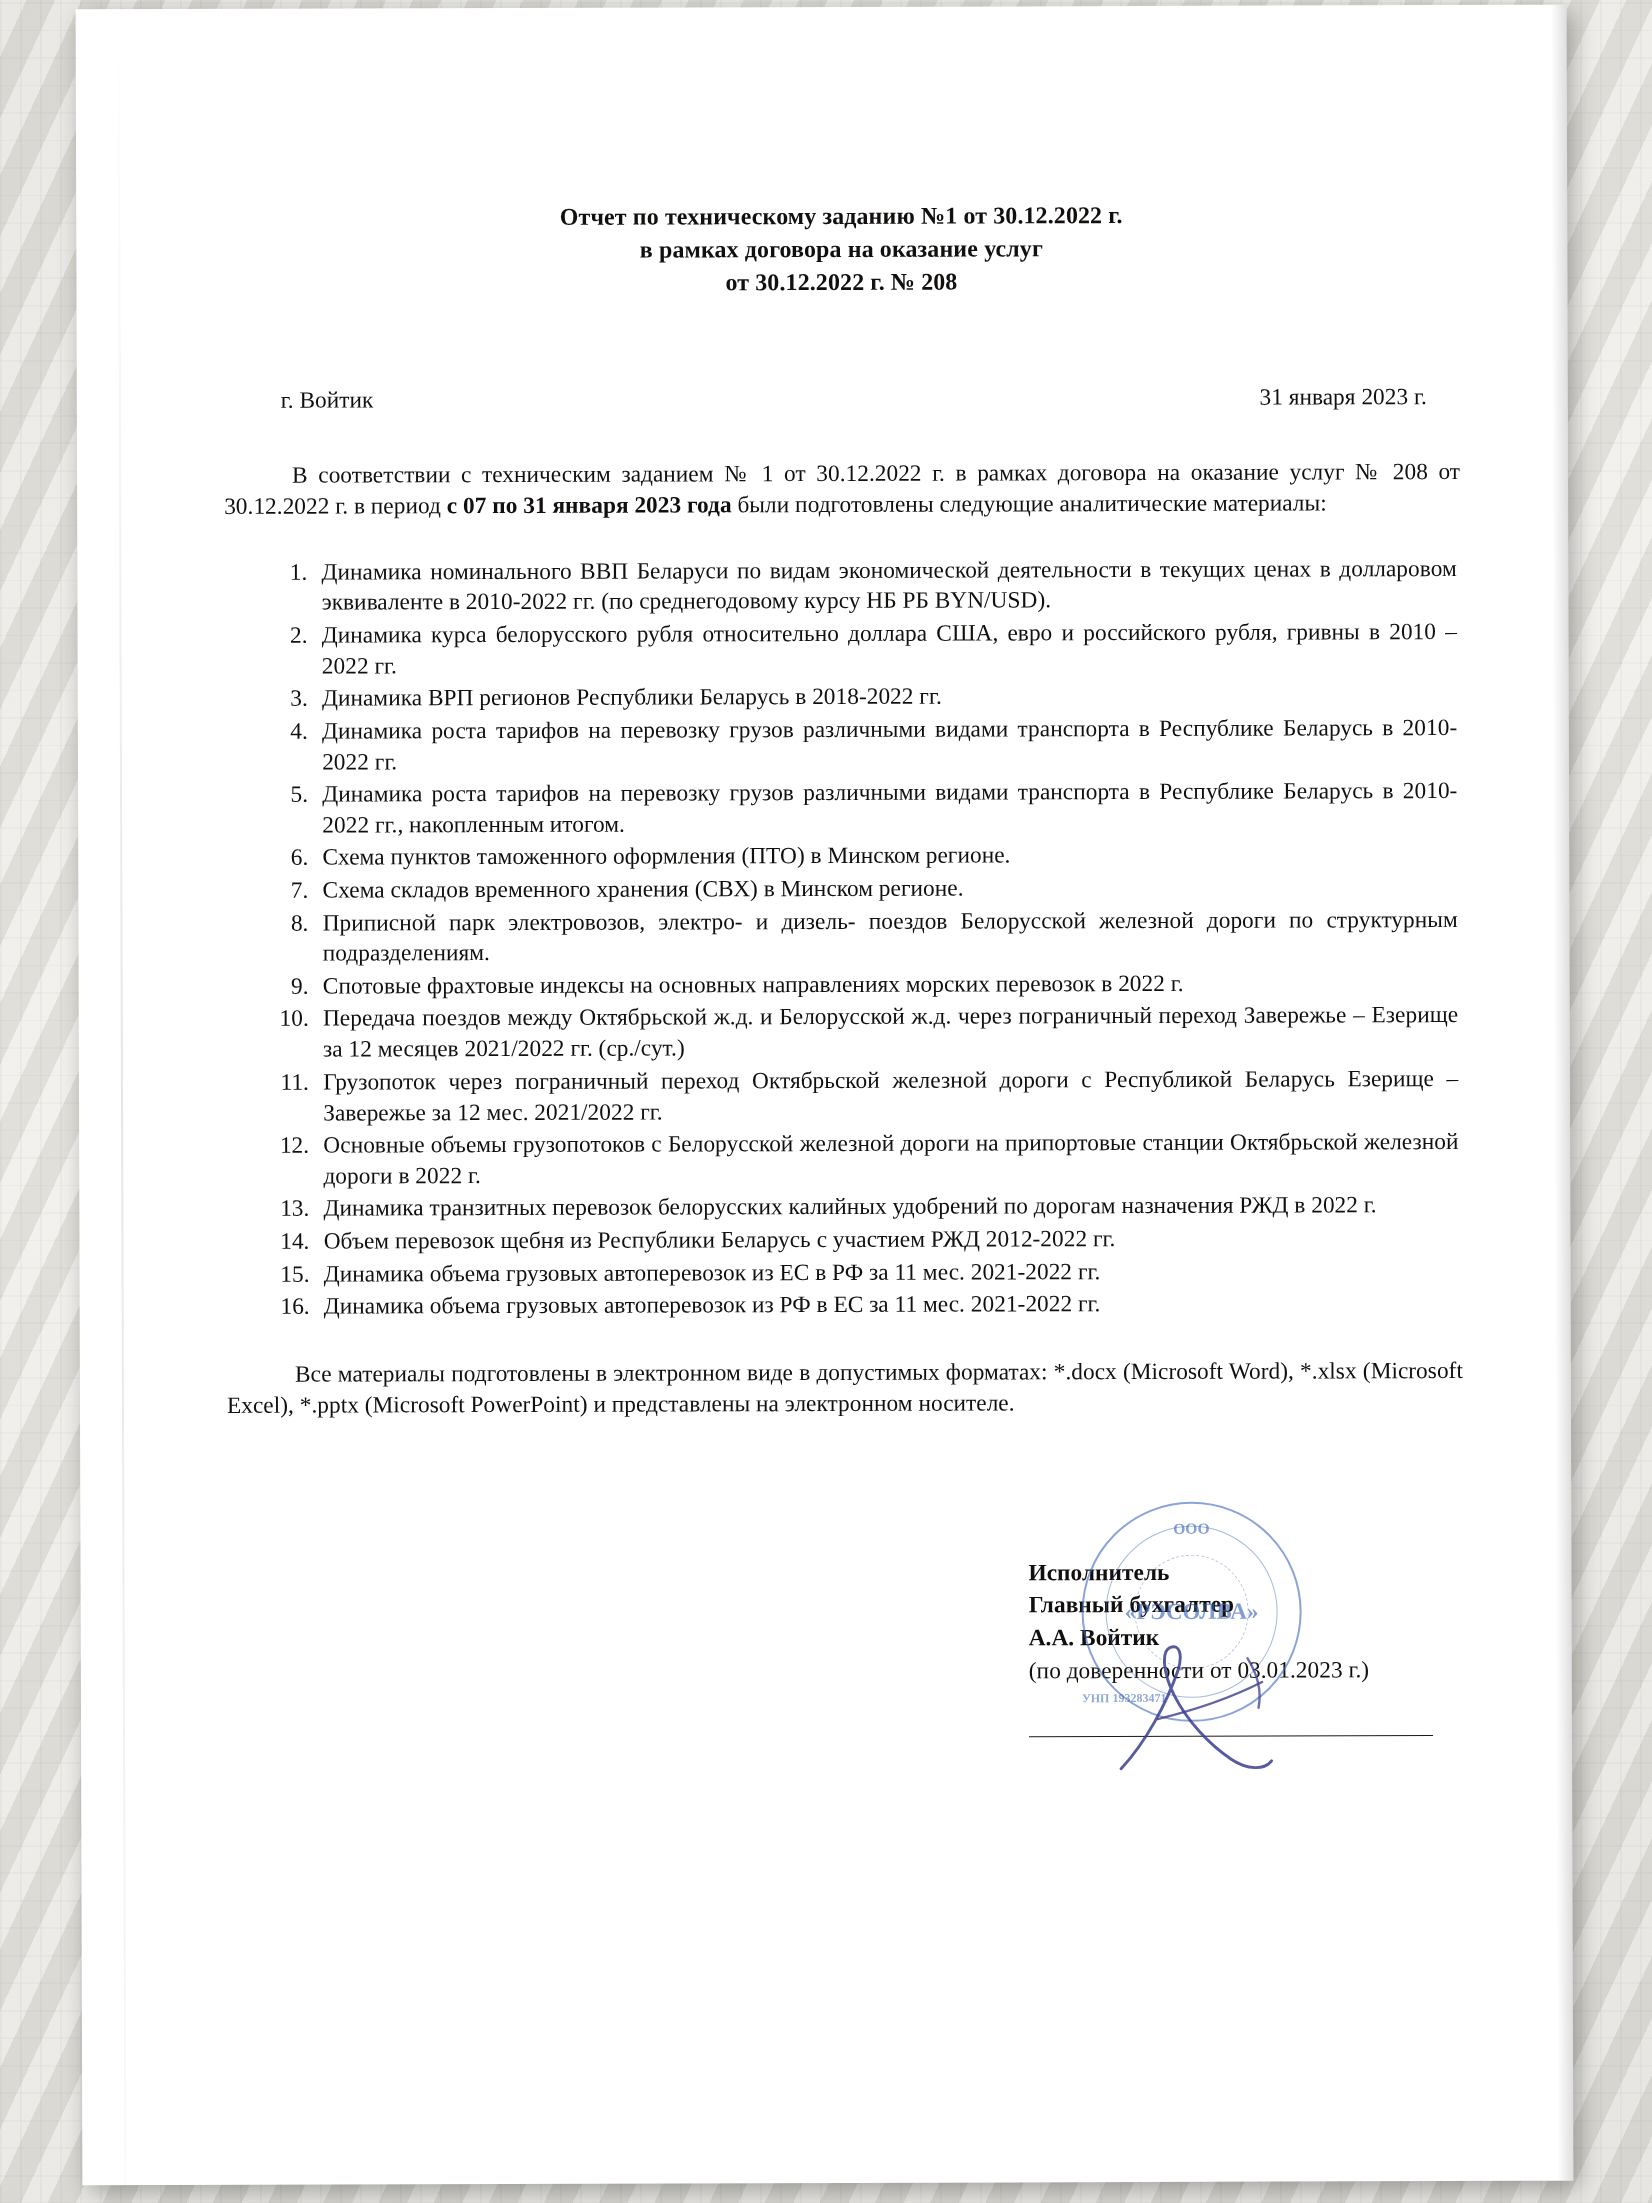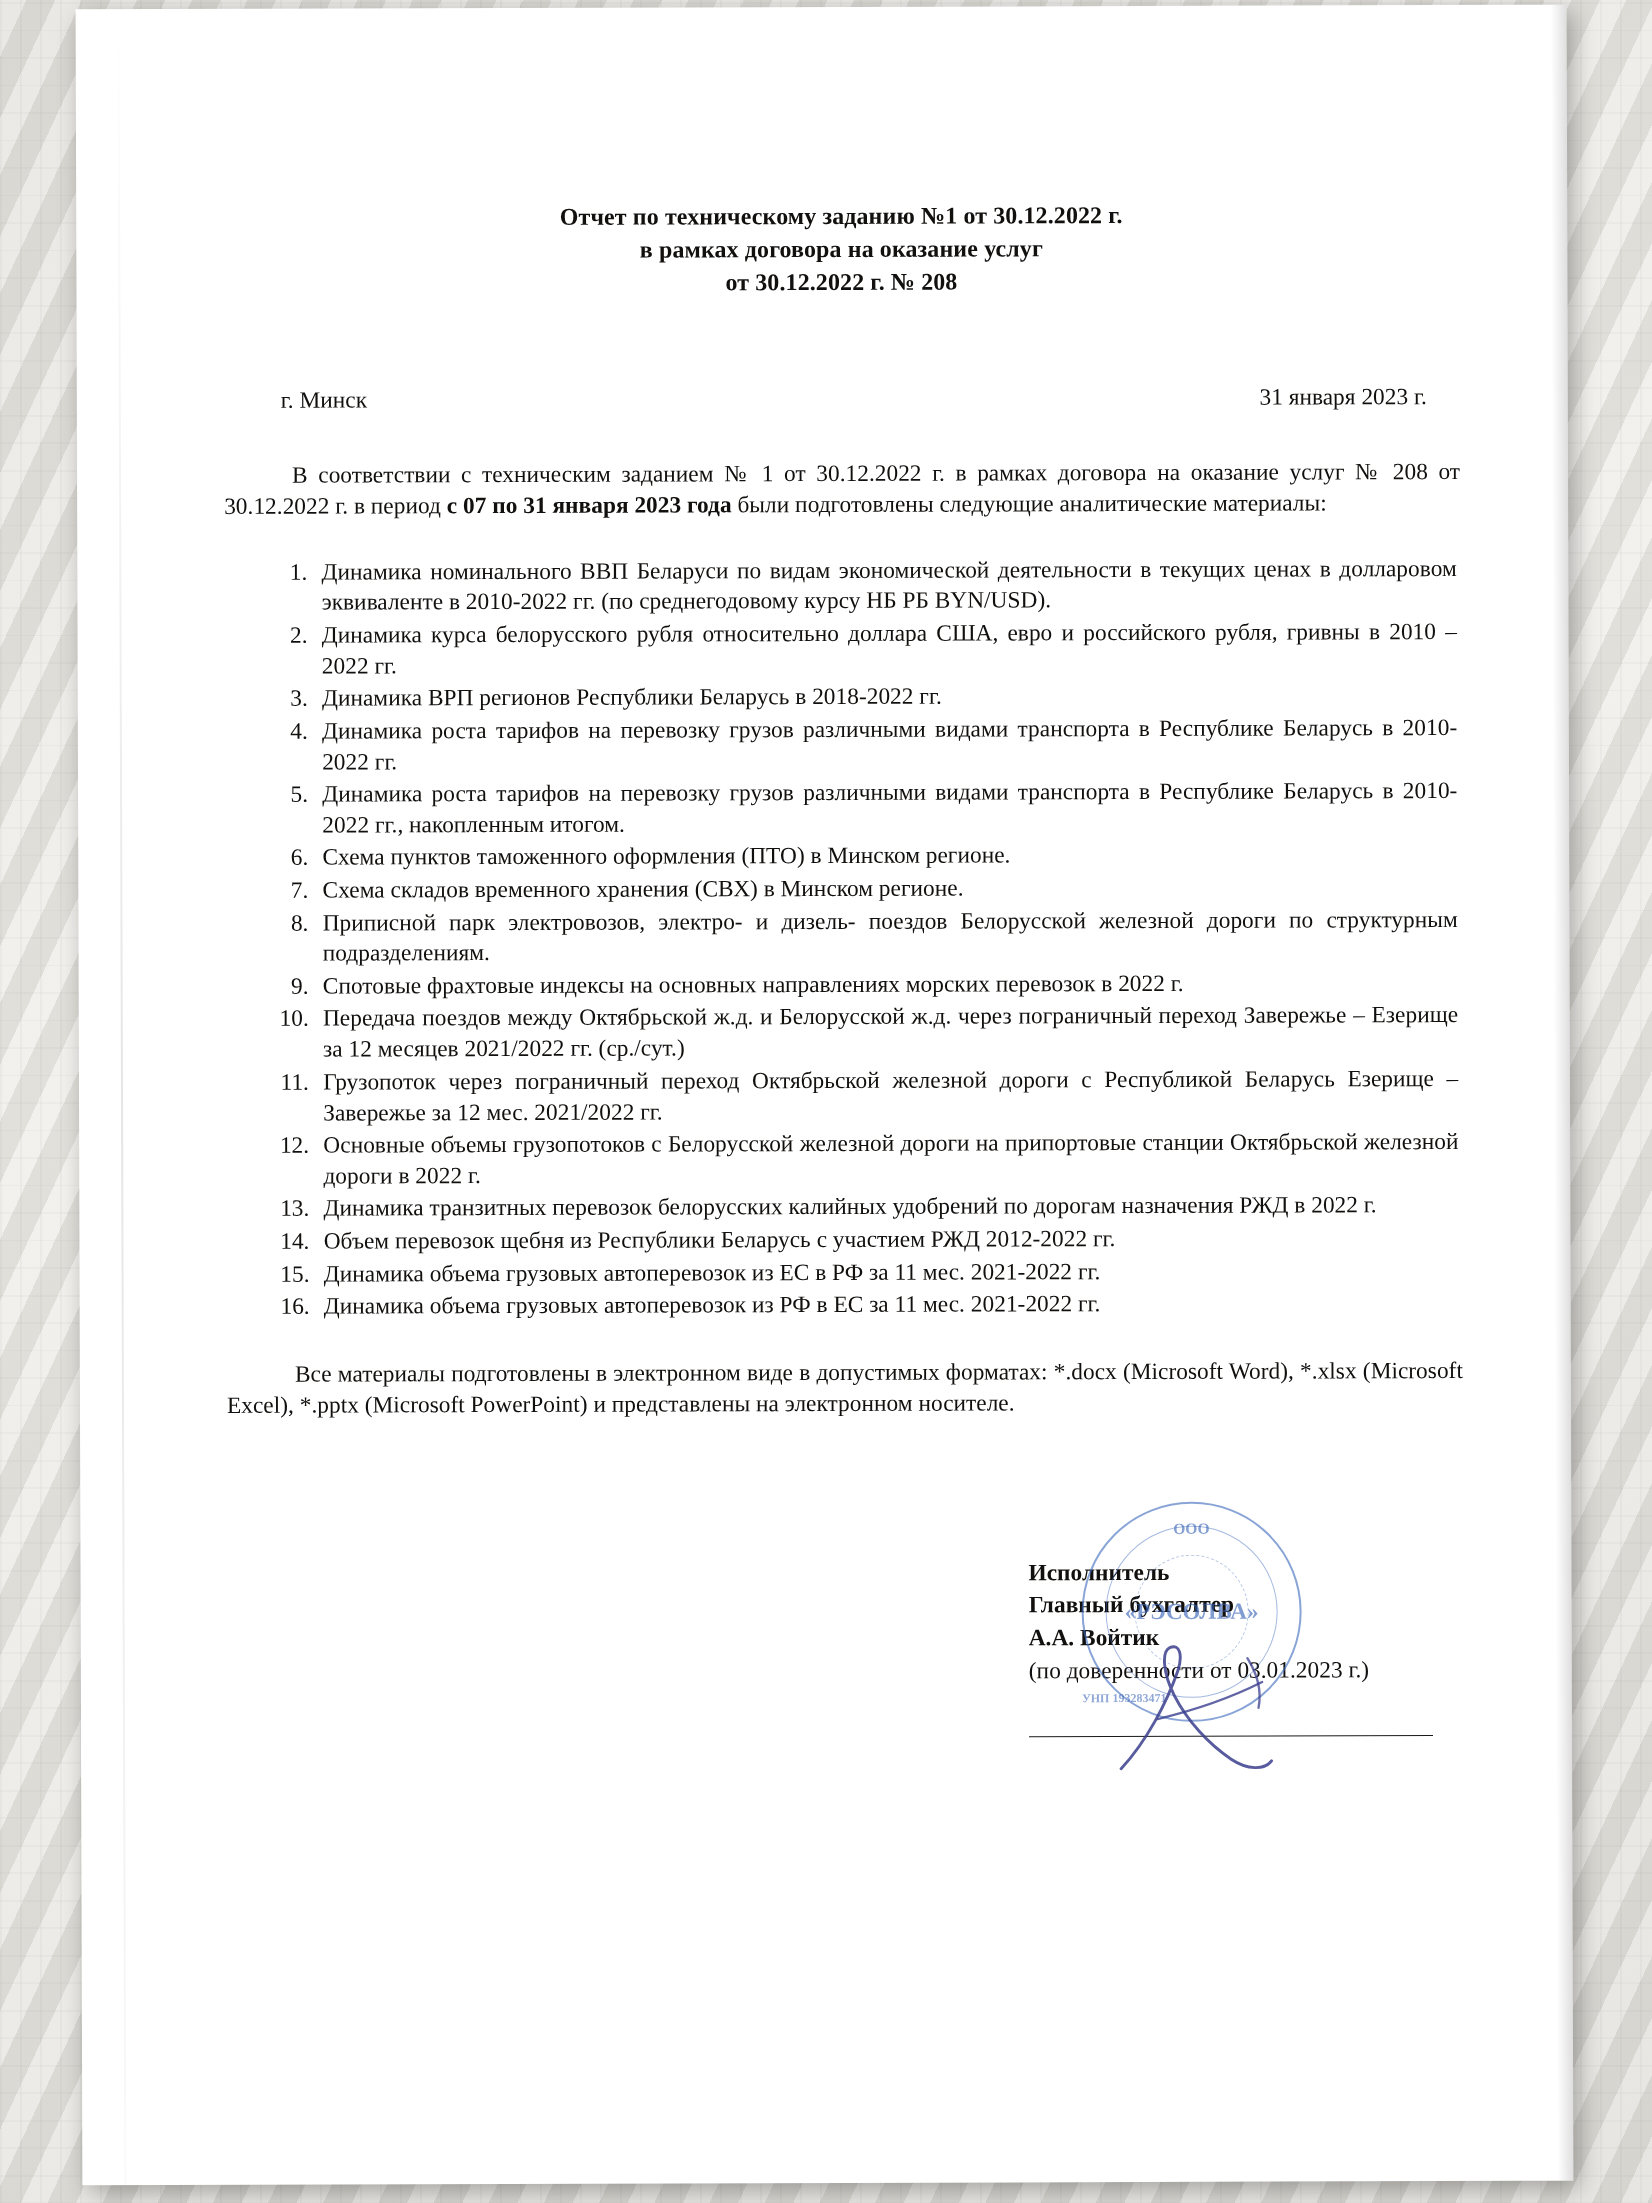--- a/index.html
+++ b/index.html
@@ -223,21 +223,21 @@
 
   <div id="page-inner">
 
     <div class="doc-title">
       <div>Отчет по техническому заданию №1 от 30.12.2022 г.</div>
       <div>в рамках договора на оказание услуг</div>
       <div>от 30.12.2022 г. № 208</div>
     </div>
 
     <div class="place-date-row">
-      <span>г. Минск</span>
+      <span>г. Войтик</span>
       <span>31 января 2023 г.</span>
     </div>
 
     <p class="intro"><span>В соответствии с техническим заданием № 1 от 30.12.2022 г. в рамках договора на оказание услуг № 208 от 30.12.2022 г. в период </span><b>с 07 по 31 января 2023 года</b><span> были подготовлены следующие аналитические материалы:</span></p>
 
     <ol class="items">
       <li>Динамика номинального ВВП Беларуси по видам экономической деятельности в текущих ценах в долларовом эквиваленте в 2010-2022 гг. (по среднегодовому курсу НБ РБ BYN/USD).</li>
       <li>Динамика курса белорусского рубля относительно доллара США, евро и российского рубля, гривны в 2010 – 2022 гг.</li>
       <li class="no-justify">Динамика ВРП регионов Республики Беларусь в 2018-2022 гг.</li>
       <li>Динамика роста тарифов на перевозку грузов различными видами транспорта в Республике Беларусь в 2010-2022 гг.</li>

